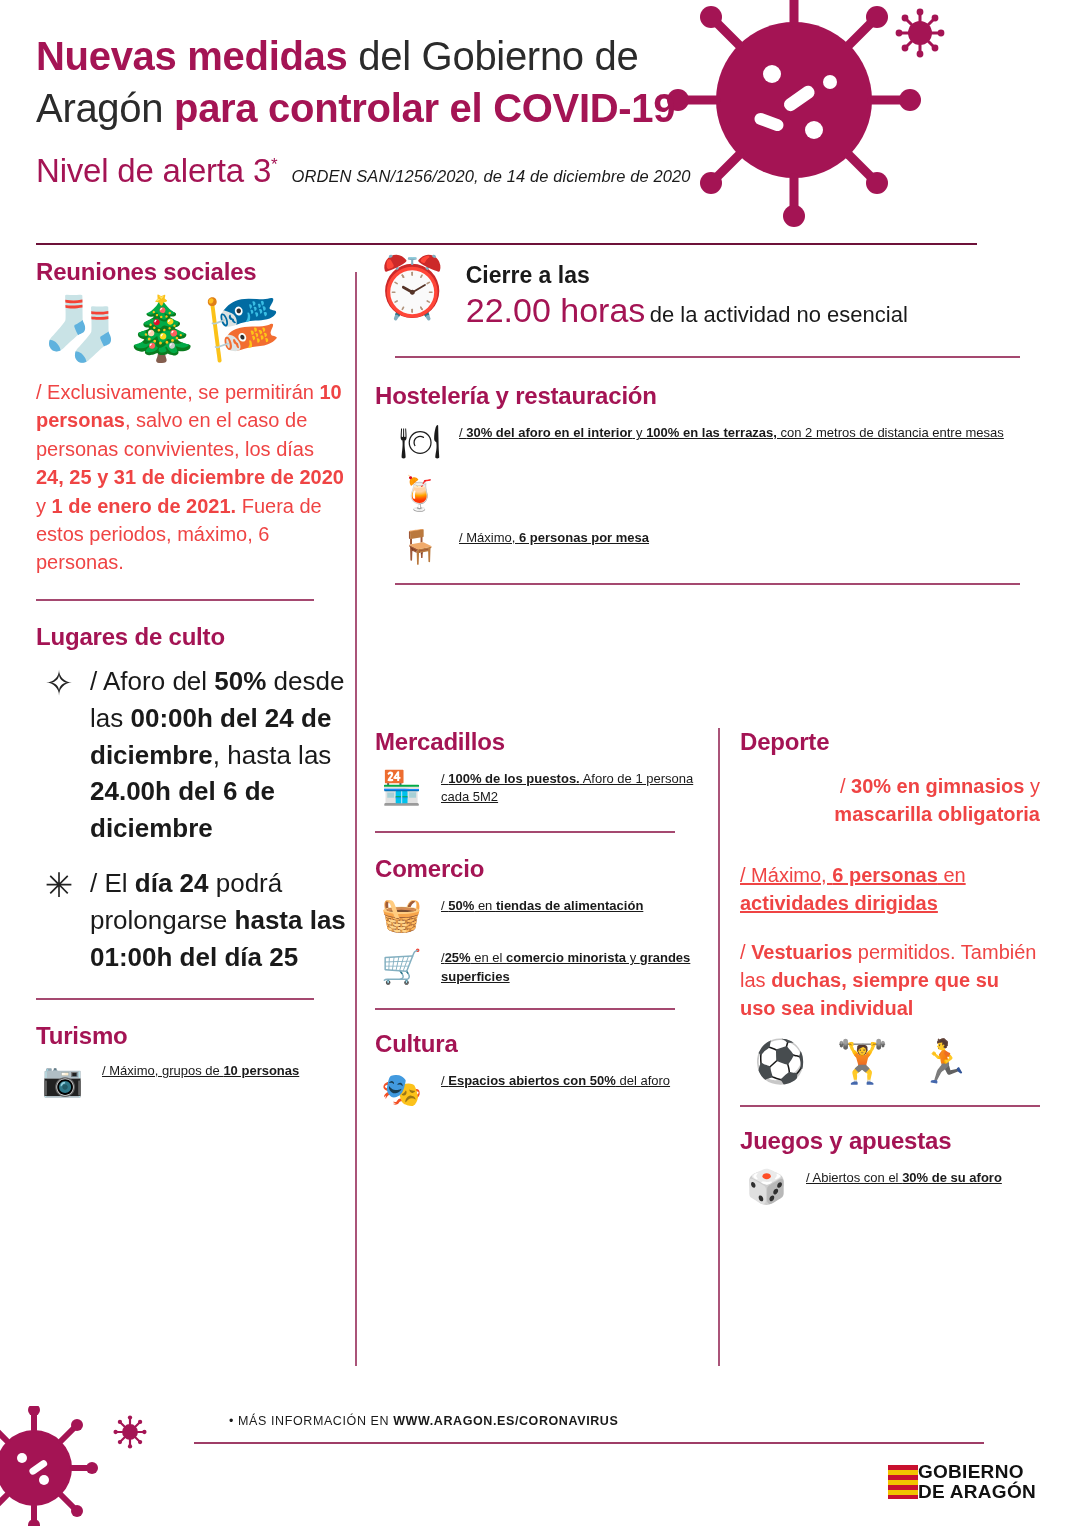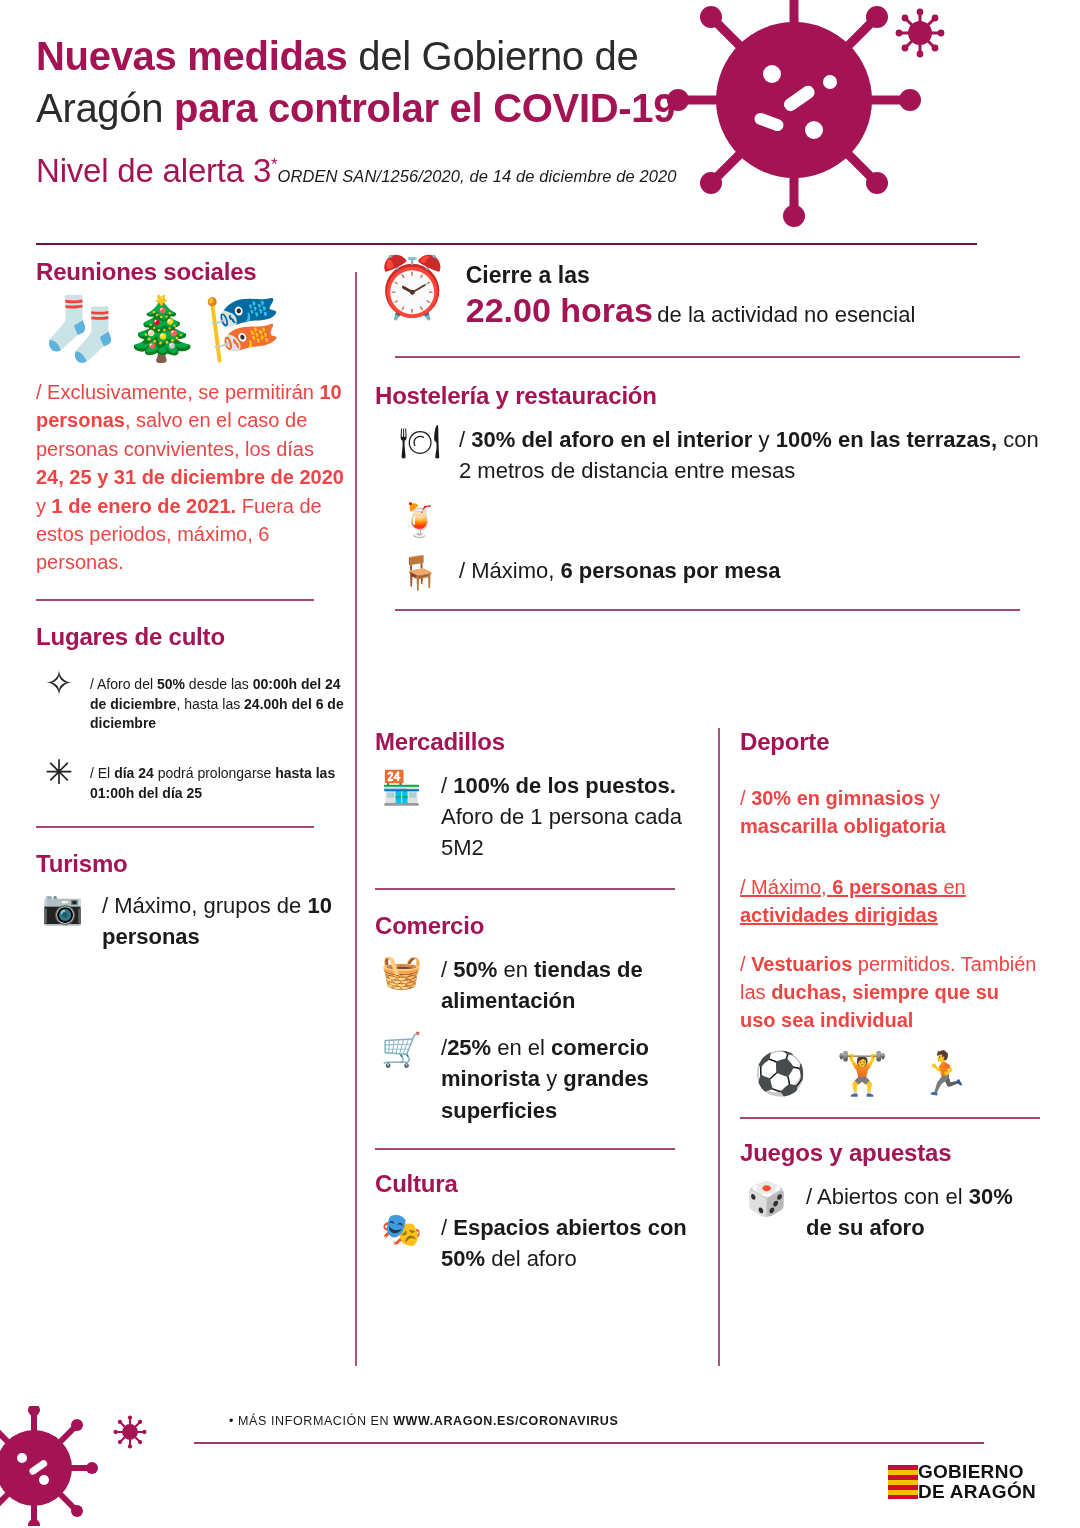--- a/index.html
+++ b/index.html
@@ -38,20 +38,21 @@
     letter-spacing: -0.3px;
   }
   .title-line .mag {
     color: #a41454;
     font-weight: bold;
   }
   .subtitle-row {
     margin-top: 18px;
     display: flex;
     align-items: baseline;
+    gap: 14px;
   }
   .subtitle {
     font-size: 33px;
     color: #a41454;
     letter-spacing: -0.2px;
   }
   .subtitle sup {
     font-size: 17px;
     top: -0.7em;
   }
@@ -163,37 +164,38 @@
   }
   .item .ico {
     flex: 0 0 auto;
     width: 54px;
     text-align: center;
     font-size: 33px;
     line-height: 1.1;
   }
   .item .txt {
     flex: 1 1 auto;
-    font-size: 22px;
+    font-size: 13px;
     line-height: 1.42;
+    text-decoration: underline;
   }
 
   
   .banner {
     display: flex;
     align-items: flex-start;
     gap: 16px;
   }
   .banner .clock { font-size: 60px; line-height: 1; }
   .banner .lines { padding-top: 4px; }
   .banner .l1 { font-size: 23px; font-weight: bold; color: #1a1a1a; }
   .banner .l2 { margin-top: 2px; }
   .banner .big {
     font-size: 34px;
-    font-weight: bold;
+    font-weight: normal;
     color: #a41454;
   }
   .banner .rest { font-size: 22px; color: #1a1a1a; }
 
   .wide-block {
     position: absolute;
     left: 375px;
     top: 0;
     width: 665px;
   }
@@ -222,21 +224,21 @@
     margin-bottom: 18px;
   }
   .culto-item .star {
     flex: 0 0 auto;
     width: 46px;
     text-align: center;
     font-size: 34px;
     color: #222;
     line-height: 1.2;
   }
-  .culto-item .txt { flex: 1; font-size: 14px; line-height: 1.42; margin-top: 12px; }
+  .culto-item .txt { flex: 1; font-size: 26px; line-height: 1.42; }
 
   
   .footer {
     position: absolute;
     left: 4px;
     top: 1400px;
     width: 1080px;
     height: 128px;
   }
   .footer-rule {
@@ -471,21 +473,21 @@
     <div class="item" style="margin-top:14px;">
       <div class="ico">🎭</div>
       <div class="txt"><span>/ </span><b>Espacios abiertos con 50%</b><span> del aforo</span></div>
     </div>
   </div>
 
   <div class="col-right" style="top:470px;">
 
     <h2 class="sec-title">Deporte</h2>
 
-    <div class="body-text" style="margin-top:28px;"><span>/ </span><b>30% en gimnasios</b><span> y </span><b>mascarilla obligatoria</b></div>
+    <div class="body-text" style="margin-top:16px;text-align:right;"><span>/ </span><b>30% en gimnasios</b><span> y </span><b>mascarilla obligatoria</b></div>
     <div class="body-text" style="margin-top:32px;text-decoration:underline;"><span>/ Máximo, </span><b>6 personas</b><span> en </span><b>actividades dirigidas</b></div>
     <div class="body-text" style="margin-top:20px;"><span>/ </span><b>Vestuarios</b><span> permitidos</span><span>. También las </span><b>duchas, siempre que su uso sea individual</b></div>
 
     <div class="sport-row">
       <span>⚽</span>
       <span>🏋</span>
       <span>🏃</span>
     </div>
 
     <div class="hr" style="width:300px;margin:22px 0 20px 0;"></div>

